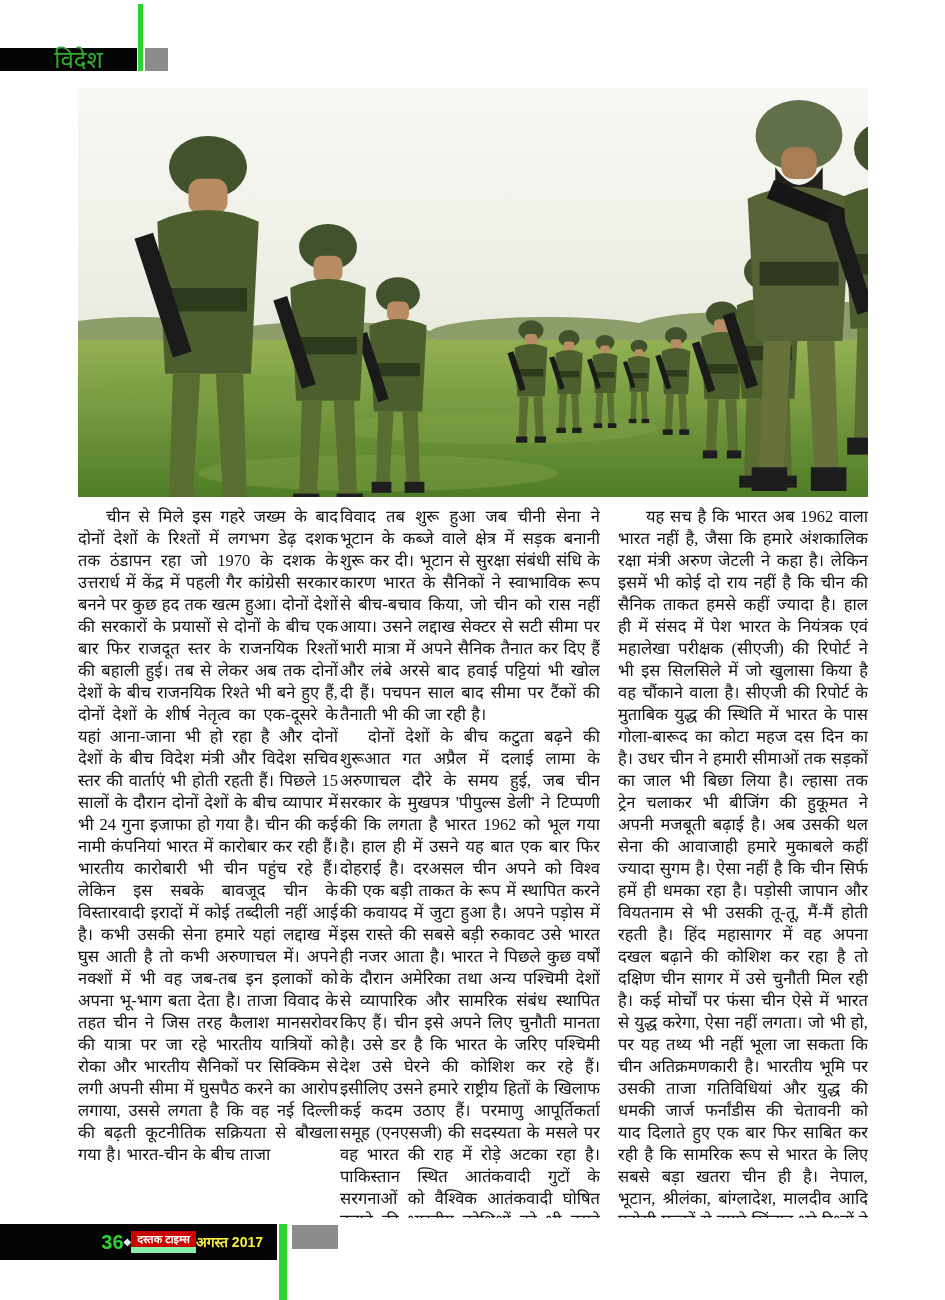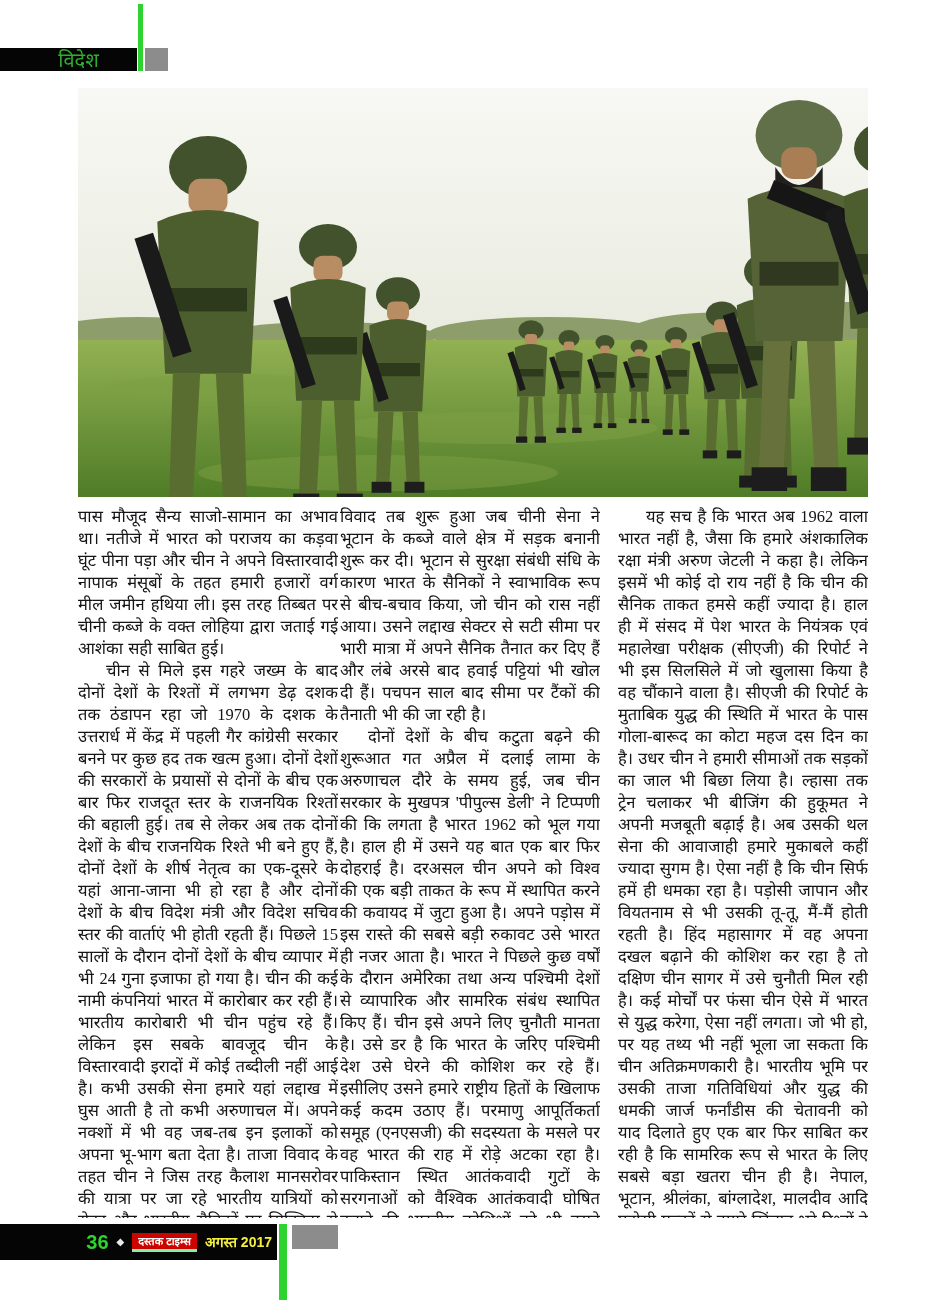--- a/index.html
+++ b/index.html
@@ -10,21 +10,21 @@
     font-family:"Liberation Serif", serif;
     overflow:hidden;
   }
   
   .hdr-black{
     position:absolute;left:0;top:48px;width:137px;height:23px;
     background:#050505;
     display:flex;align-items:center;justify-content:center;
   }
   .hdr-label{
-    color:#2fae2f;font-size:20px;line-height:1;
+    color:#2fae2f;font-size:24px;line-height:1;
     padding-left:20px;
   }
   .hdr-greenbar{
     position:absolute;left:138px;top:4px;width:5px;height:67px;
     background:#2fd32f;
   }
   .hdr-graybox{
     position:absolute;left:145px;top:48px;width:23px;height:23px;
     background:#8c8c8c;
   }
@@ -44,33 +44,33 @@
   .col p{margin:0;}
   .col p.indent{text-indent:28px;}
   .col1{left:78px;width:260px;}
   .col2{left:340px;width:260px;}
   .col3{left:618px;width:250px;}
   
   .ftr-black{
     position:absolute;left:0;top:1224px;width:277px;height:36px;
     background:#050505;
     display:flex;align-items:center;justify-content:flex-end;
-    gap:8px;padding-right:5px;box-sizing:border-box;
+    padding-right:14px;box-sizing:border-box;
   }
   .ftr-page{
     color:#2fd32f;font-weight:bold;font-size:20px;line-height:1;
     font-family:"Liberation Sans", sans-serif;
   }
   .ftr-diamond{color:#e9e9e9;font-size:10px;line-height:1;}
   .ftr-logo{
     background:#cc0400;color:#ffffff;
     font-family:"Liberation Sans", sans-serif;
     font-weight:bold;font-size:11px;line-height:1;
     padding:3px 6px 2px 6px;
-    border-bottom:3px solid #86efac;
+    border-bottom:6px solid #86efac;
     white-space:nowrap;
   }
   .ftr-date{
     color:#f5ef3d;font-weight:bold;font-size:14px;line-height:1;
     font-family:"Liberation Sans", sans-serif;
     white-space:nowrap;
   }
   .ftr-greenbar{
     position:absolute;left:279px;top:1224px;width:8px;height:76px;
     background:#2fd32f;
@@ -157,21 +157,20 @@
         <rect x="8" y="94" width="9" height="6" fill="#1d1d1d"></rect>
         <rect x="23" y="94" width="9" height="6" fill="#1d1d1d"></rect>
         <rect x="12" y="26" width="26" height="5" fill="#161616" transform="rotate(22 25 28)"></rect>
       </g>
 
       <use href="#soldier" transform="translate(742,30) scale(3.4)"></use>
     </svg>
   </div>
 
   <div class="col col1">
-    <p>पास मौजूद सैन्य साजो-सामान का अभाव था। नतीजे में भारत को पराजय का कड़वा घूंट पीना पड़ा और चीन ने अपने विस्तारवादी नापाक मंसूबों के तहत हमारी हजारों वर्ग मील जमीन हथिया ली। इस तरह तिब्बत पर चीनी कब्जे के वक्त लोहिया द्वारा जताई गई आशंका सही साबित हुई।</p>
     <p class="indent">चीन से मिले इस गहरे जख्म के बाद दोनों देशों के रिश्तों में लगभग डेढ़ दशक तक ठंडापन रहा जो 1970 के दशक के उत्तरार्ध में केंद्र में पहली गैर कांग्रेसी सरकार बनने पर कुछ हद तक खत्म हुआ। दोनों देशों की सरकारों के प्रयासों से दोनों के बीच एक बार फिर राजदूत स्तर के राजनयिक रिश्तों की बहाली हुई। तब से लेकर अब तक दोनों देशों के बीच राजनयिक रिश्ते भी बने हुए हैं, दोनों देशों के शीर्ष नेतृत्व का एक-दूसरे के यहां आना-जाना भी हो रहा है और दोनों देशों के बीच विदेश मंत्री और विदेश सचिव स्तर की वार्ताएं भी होती रहती हैं। पिछले 15 सालों के दौरान दोनों देशों के बीच व्यापार में भी 24 गुना इजाफा हो गया है। चीन की कई नामी कंपनियां भारत में कारोबार कर रही हैं। भारतीय कारोबारी भी चीन पहुंच रहे हैं। लेकिन इस सबके बावजूद चीन के विस्तारवादी इरादों में कोई तब्दीली नहीं आई है। कभी उसकी सेना हमारे यहां लद्दाख में घुस आती है तो कभी अरुणाचल में। अपने नक्शों में भी वह जब-तब इन इलाकों को अपना भू-भाग बता देता है। ताजा विवाद के तहत चीन ने जिस तरह कैलाश मानसरोवर की यात्रा पर जा रहे भारतीय यात्रियों को रोका और भारतीय सैनिकों पर सिक्किम से लगी अपनी सीमा में घुसपैठ करने का आरोप लगाया, उससे लगता है कि वह नई दिल्ली की बढ़ती कूटनीतिक सक्रियता से बौखला गया है। भारत-चीन के बीच ताजा</p>
   </div>
   <div class="col col2">
     <p>विवाद तब शुरू हुआ जब चीनी सेना ने भूटान के कब्जे वाले क्षेत्र में सड़क बनानी शुरू कर दी। भूटान से सुरक्षा संबंधी संधि के कारण भारत के सैनिकों ने स्वाभाविक रूप से बीच-बचाव किया, जो चीन को रास नहीं आया। उसने लद्दाख सेक्टर से सटी सीमा पर भारी मात्रा में अपने सैनिक तैनात कर दिए हैं और लंबे अरसे बाद हवाई पट्टियां भी खोल दी हैं। पचपन साल बाद सीमा पर टैंकों की तैनाती भी की जा रही है।</p>
     <p class="indent">दोनों देशों के बीच कटुता बढ़ने की शुरूआत गत अप्रैल में दलाई लामा के अरुणाचल दौरे के समय हुई, जब चीन सरकार के मुखपत्र 'पीपुल्स डेली' ने टिप्पणी की कि लगता है भारत 1962 को भूल गया है। हाल ही में उसने यह बात एक बार फिर दोहराई है। दरअसल चीन अपने को विश्व की एक बड़ी ताकत के रूप में स्थापित करने की कवायद में जुटा हुआ है। अपने पड़ोस में इस रास्ते की सबसे बड़ी रुकावट उसे भारत ही नजर आता है। भारत ने पिछले कुछ वर्षों के दौरान अमेरिका तथा अन्य पश्चिमी देशों से व्यापारिक और सामरिक संबंध स्थापित किए हैं। चीन इसे अपने लिए चुनौती मानता है। उसे डर है कि भारत के जरिए पश्चिमी देश उसे घेरने की कोशिश कर रहे हैं। इसीलिए उसने हमारे राष्ट्रीय हितों के खिलाफ कई कदम उठाए हैं। परमाणु आपूर्तिकर्ता समूह (एनएसजी) की सदस्यता के मसले पर वह भारत की राह में रोड़े अटका रहा है। पाकिस्तान स्थित आतंकवादी गुटों के सरगनाओं को वैश्विक आतंकवादी घोषित कराने की भारतीय कोशिशों को भी उसने कई बार संयुक्त राष्ट्र में वीटो का इस्तेमाल करके नाकाम किया है। चीन-पाकिस्तान इकोनॉमिक कॉरीडोर को लेकर भी भारत से चीन के रिश्ते सहज नहीं हैं।</p>
   </div>
   <div class="col col3">
     <p class="indent"><span>यह सच है कि भारत अब 1962 वाला भारत नहीं है, जैसा कि हमारे अंशकालिक रक्षा मंत्री अरुण जेटली ने कहा है। लेकिन इसमें भी कोई दो राय नहीं है कि चीन की सैनिक ताकत हमसे कहीं ज्यादा है। हाल ही में संसद में पेश भारत के नियंत्रक एवं महालेखा परीक्षक (सीएजी) की रिपोर्ट ने भी इस सिलसिले में जो खुलासा किया है वह चौंकाने वाला है। सीएजी की रिपोर्ट के मुताबिक युद्ध की स्थिति में भारत के पास गोला-बारूद का कोटा महज दस दिन का है। उधर चीन ने हमारी सीमाओं तक सड़कों का जाल भी बिछा लिया है। ल्हासा तक ट्रेन चलाकर भी बीजिंग की हुकूमत ने अपनी मजबूती बढ़ाई है। अब उसकी थल सेना की आवाजाही हमारे मुकाबले कहीं ज्यादा सुगम है। ऐसा नहीं है कि चीन सिर्फ हमें ही धमका रहा है। पड़ोसी जापान और वियतनाम से भी उसकी तू-तू, मैं-मैं होती रहती है। हिंद महासागर में वह अपना दखल बढ़ाने की कोशिश कर रहा है तो दक्षिण चीन सागर में उसे चुनौती मिल रही है। कई मोर्चों पर फंसा चीन ऐसे में भारत से युद्ध करेगा, ऐसा नहीं लगता। जो भी हो, पर यह तथ्य भी नहीं भूला जा सकता कि चीन अतिक्रमणकारी है। भारतीय भूमि पर उसकी ताजा गतिविधियां और युद्ध की धमकी जार्ज फर्नांडीस की चेतावनी को याद दिलाते हुए एक बार फिर साबित कर रही है कि सामरिक रूप से भारत के लिए सबसे बड़ा खतरा चीन ही है। नेपाल, भूटान, श्रीलंका, बांग्लादेश, मालदीव आदि पड़ोसी मुल्कों से हमारे खिंचाव भरे रिश्तों ने इस खतरे को और भी घना कर दिया है। इस खतरे से देश में बेचैनी का माहौल है। वैश्विक यारबाजी में व्यस्त नई दिल्ली के सत्तानायक पता नहीं देश की बेचैनी को कितनी गंभीरता से ले रहे होंगे।</span></p>
   </div>
 

